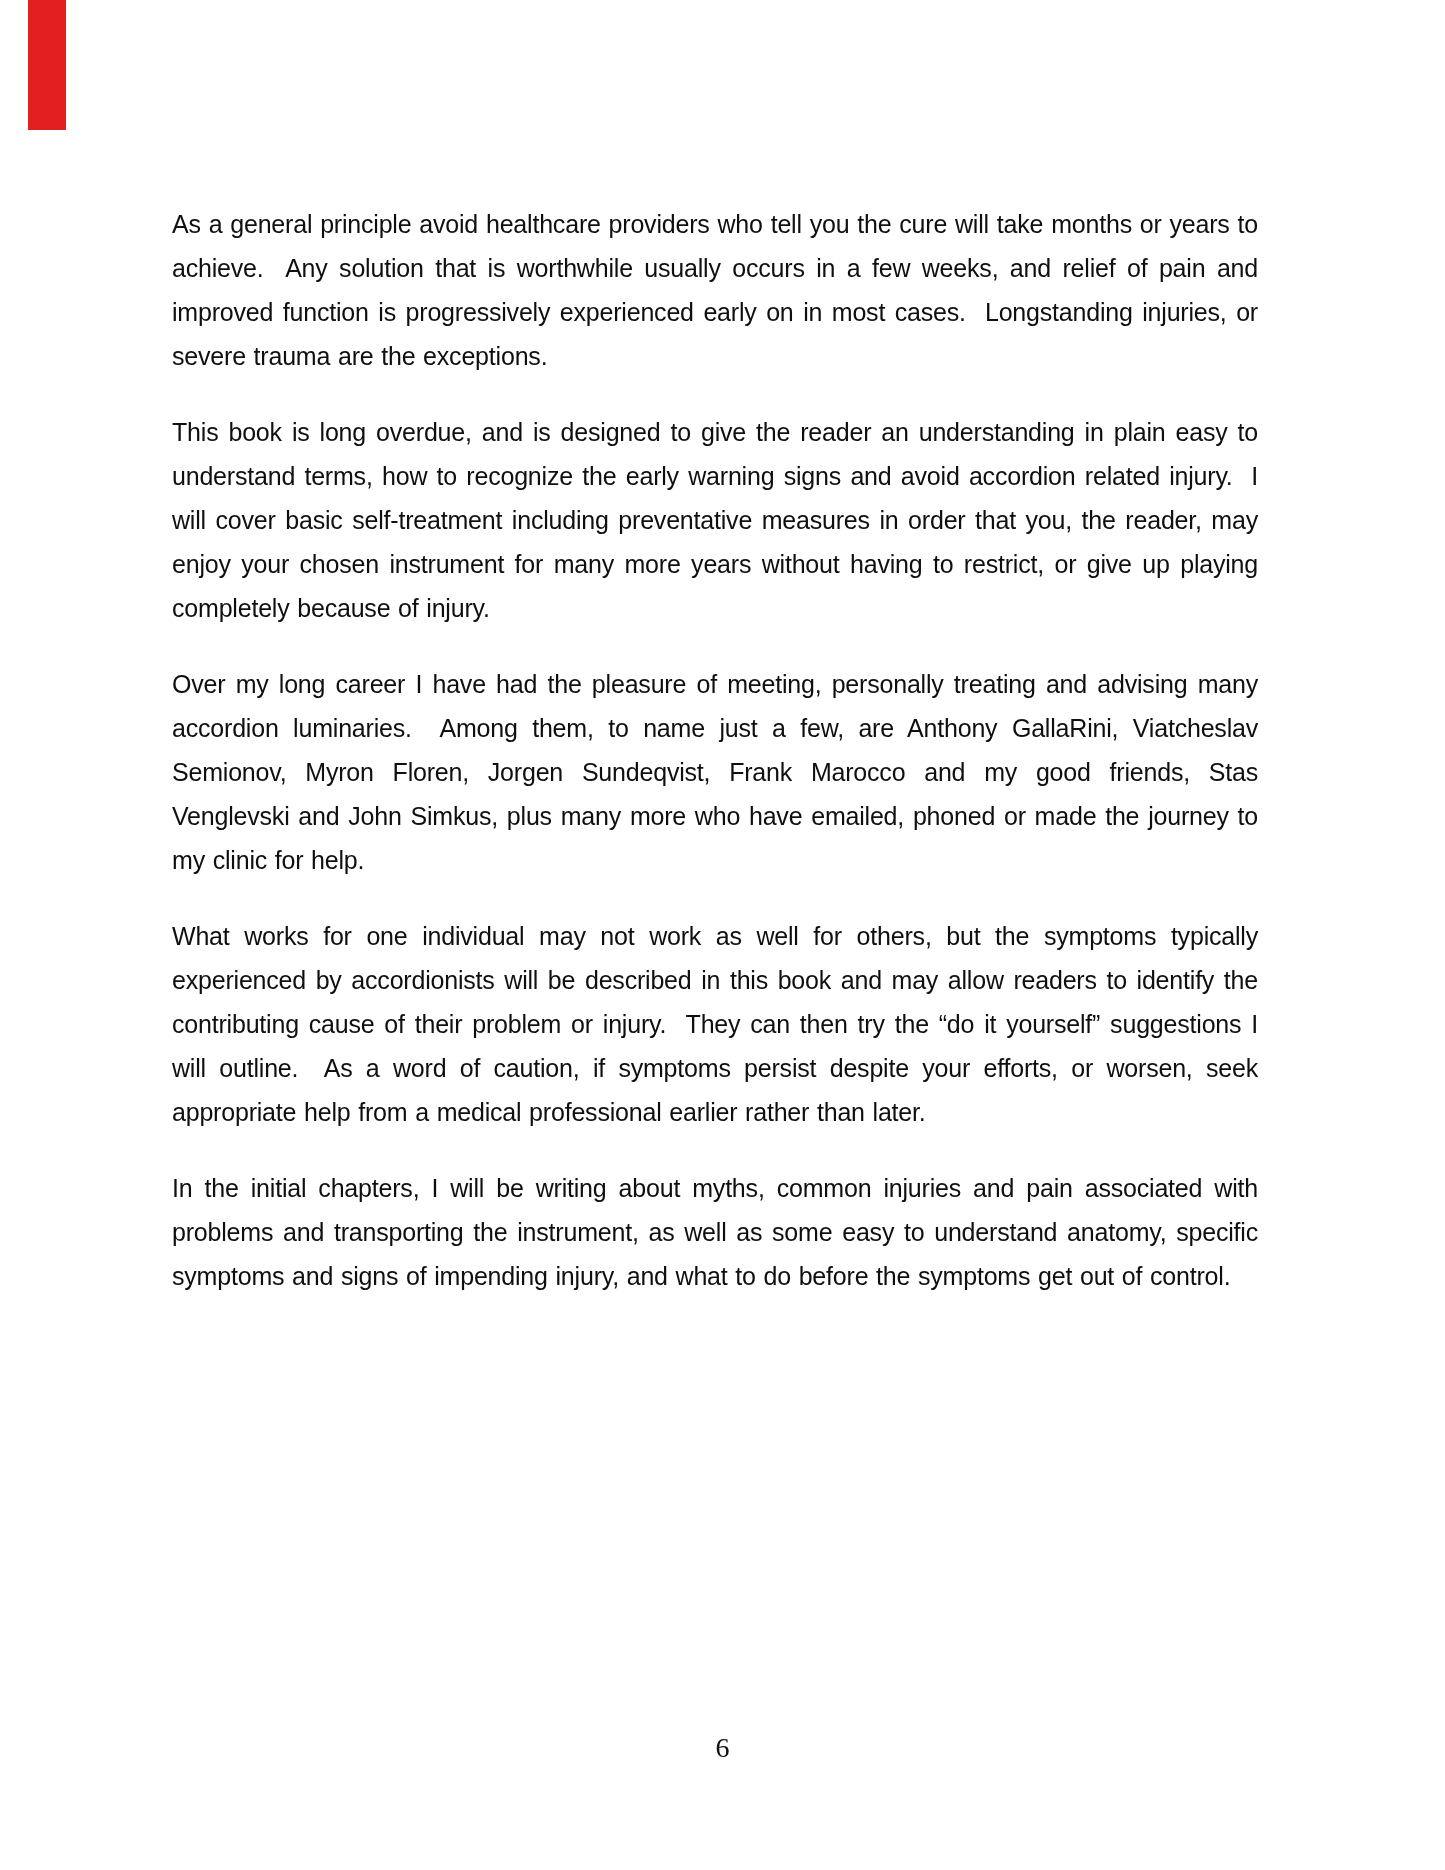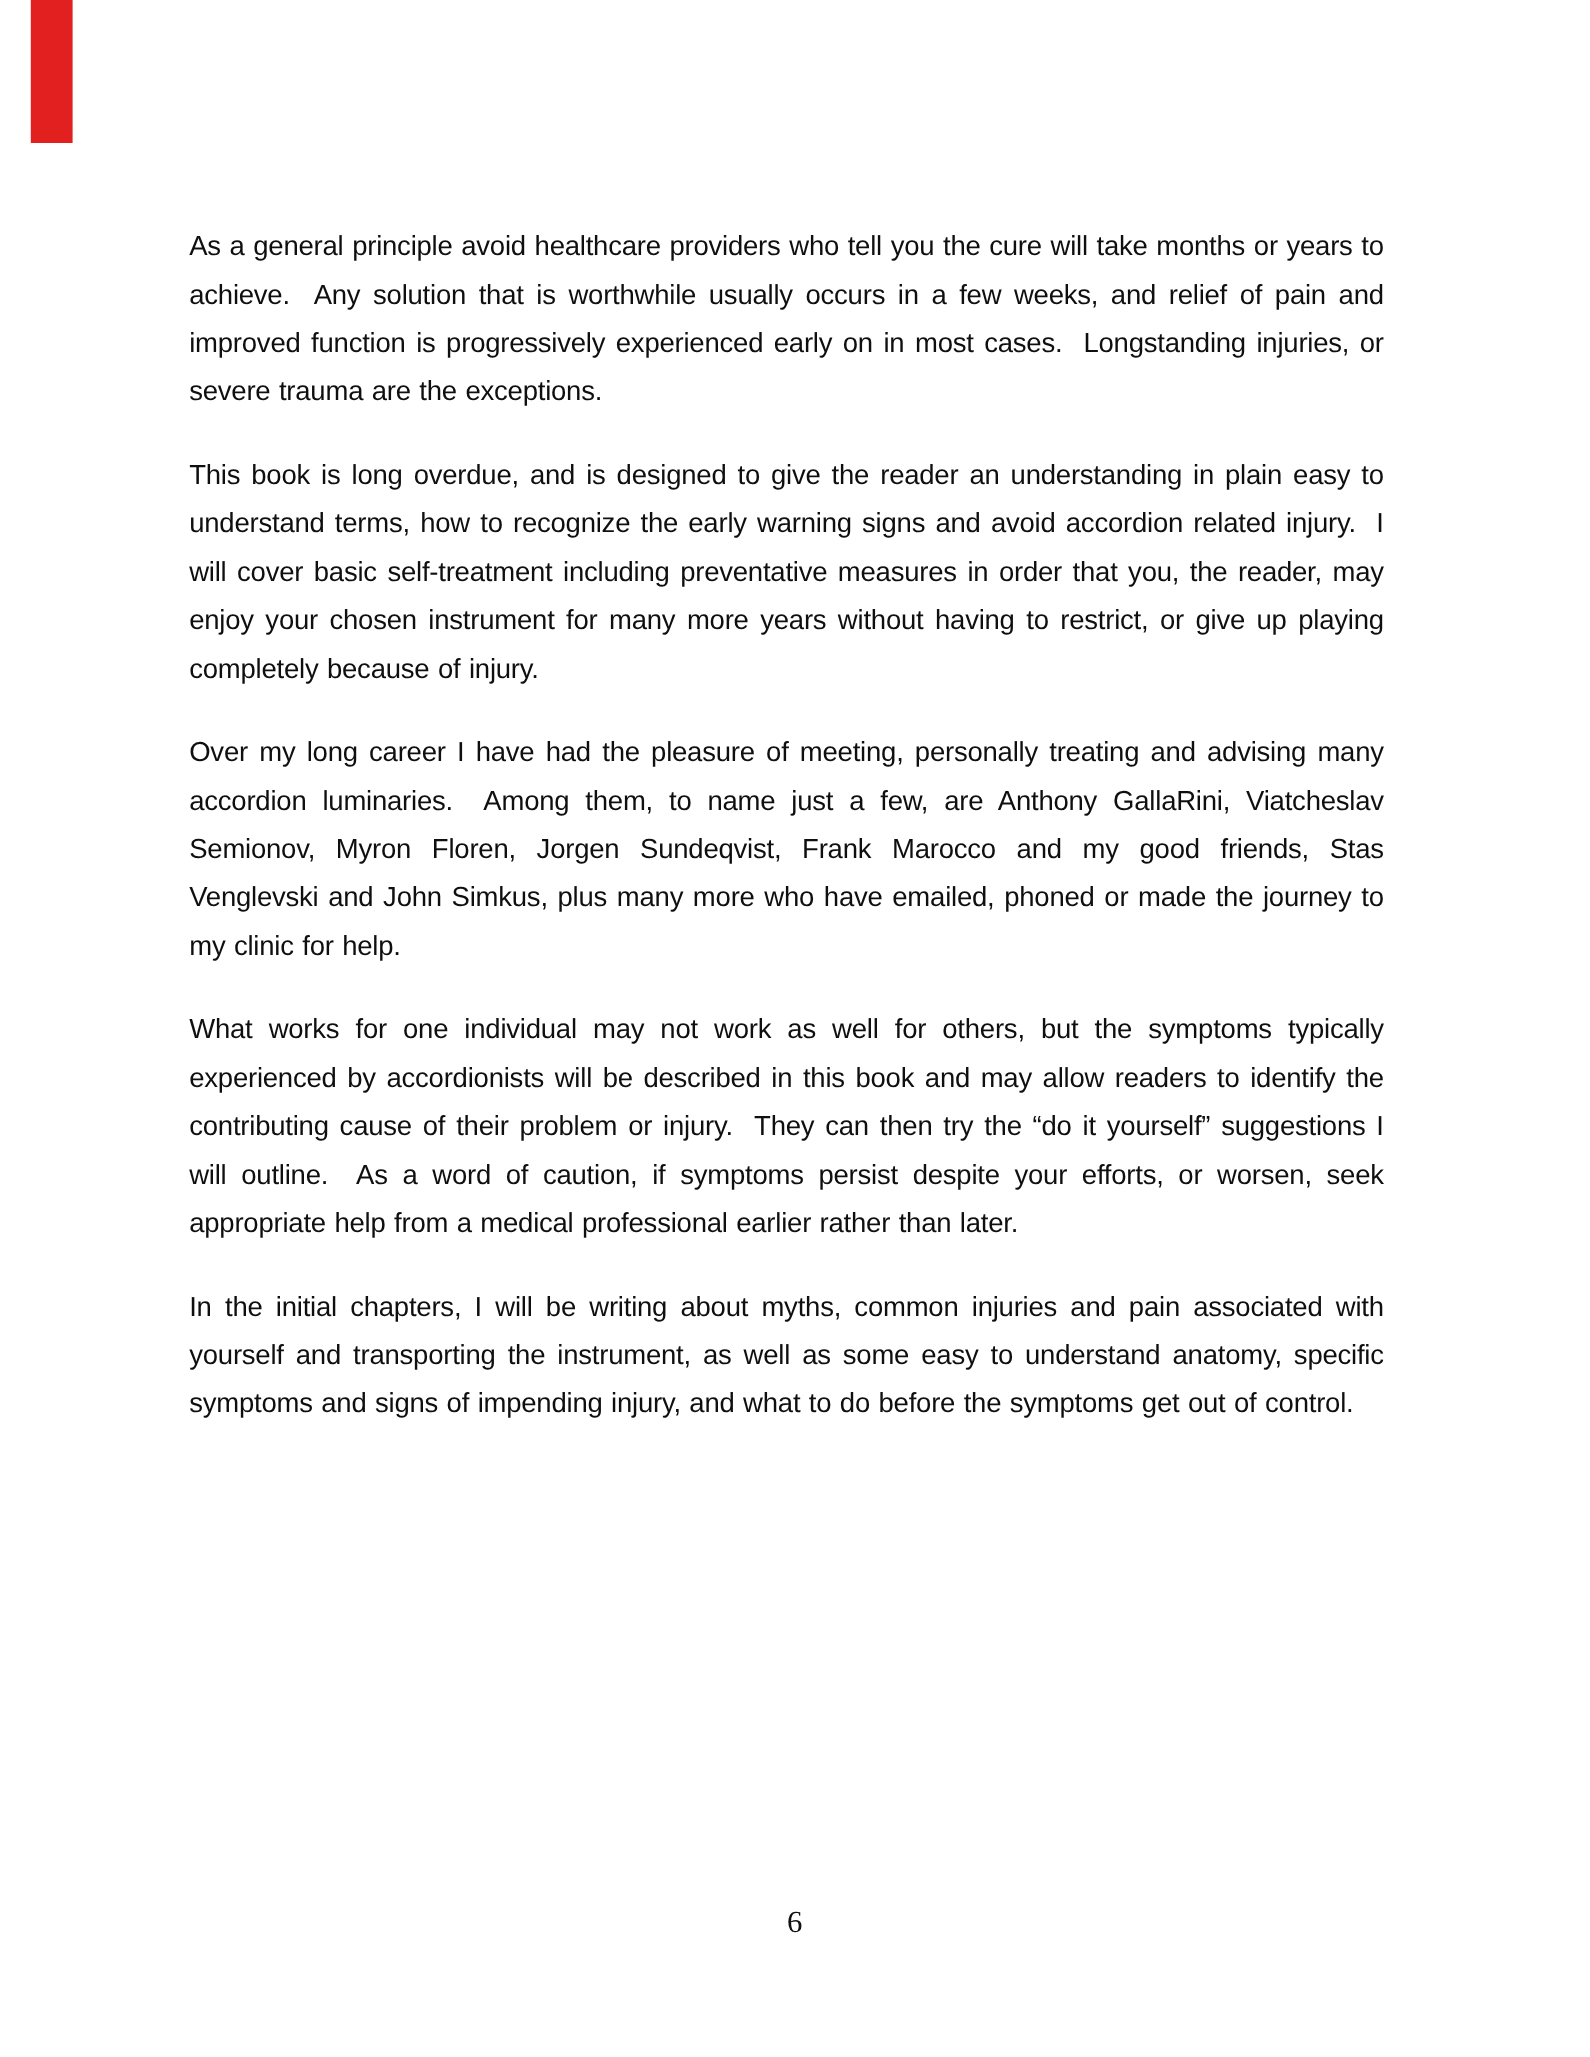--- a/index.html
+++ b/index.html
@@ -48,16 +48,16 @@
 </head>
 <body>
 
 <div class="corner-marker" style="background: rgb(227, 32, 32);"></div>
 
 <main class="content">
   <p>As a general principle avoid healthcare providers who tell you the cure will take months or years to achieve.  Any solution that is worthwhile usually occurs in a few weeks, and relief of pain and improved function is progressively experienced early on in most cases.  Longstanding injuries, or severe trauma are the exceptions.</p>
   <p>This book is long overdue, and is designed to give the reader an understanding in plain easy to understand terms, how to recognize the early warning signs and avoid accordion related injury.  I will cover basic self-treatment including preventative measures in order that you, the reader, may enjoy your chosen instrument for many more years without having to restrict, or give up playing completely because of injury.</p>
   <p>Over my long career I have had the pleasure of meeting, personally treating and advising many accordion luminaries.  Among them, to name just a few, are Anthony GallaRini, Viatcheslav Semionov, Myron Floren, Jorgen Sundeqvist, Frank Marocco and my good friends, Stas Venglevski and John Simkus, plus many more who have emailed, phoned or made the journey to my clinic for help.</p>
   <p>What works for one individual may not work as well for others, but the symptoms typically experienced by accordionists will be described in this book and may allow readers to identify the contributing cause of their problem or injury.  They can then try the “do it yourself” suggestions I will outline.  As a word of caution, if symptoms persist despite your efforts, or worsen, seek appropriate help from a medical professional earlier rather than later.</p>
-  <p>In the initial chapters, I will be writing about myths, common injuries and pain associated with yourself and transporting the instrument, as well as some easy to understand anatomy, specific symptoms and signs of impending injury, and what to do before the symptoms get out of control.</p>
+  <p>In the initial chapters, I will be writing about myths, common injuries and pain associated with problems and transporting the instrument, as well as some easy to understand anatomy, specific symptoms and signs of impending injury, and what to do before the symptoms get out of control.</p>
 </main>
 
 <div class="page-number">6</div>
 
 </body></html>

